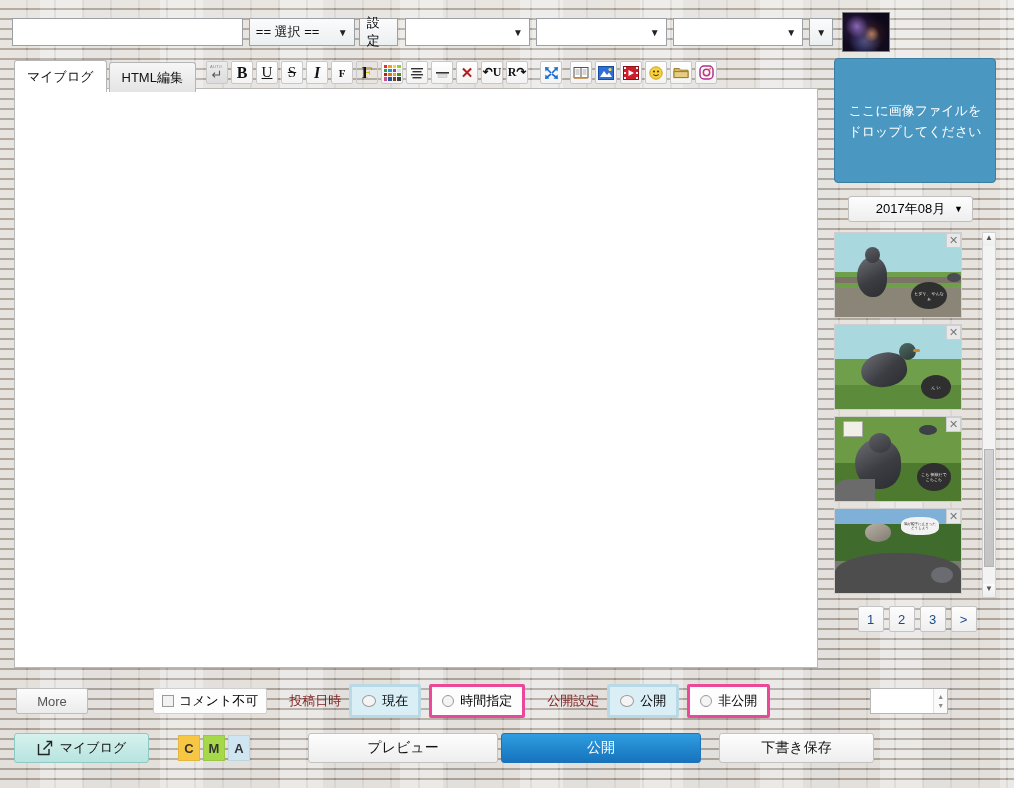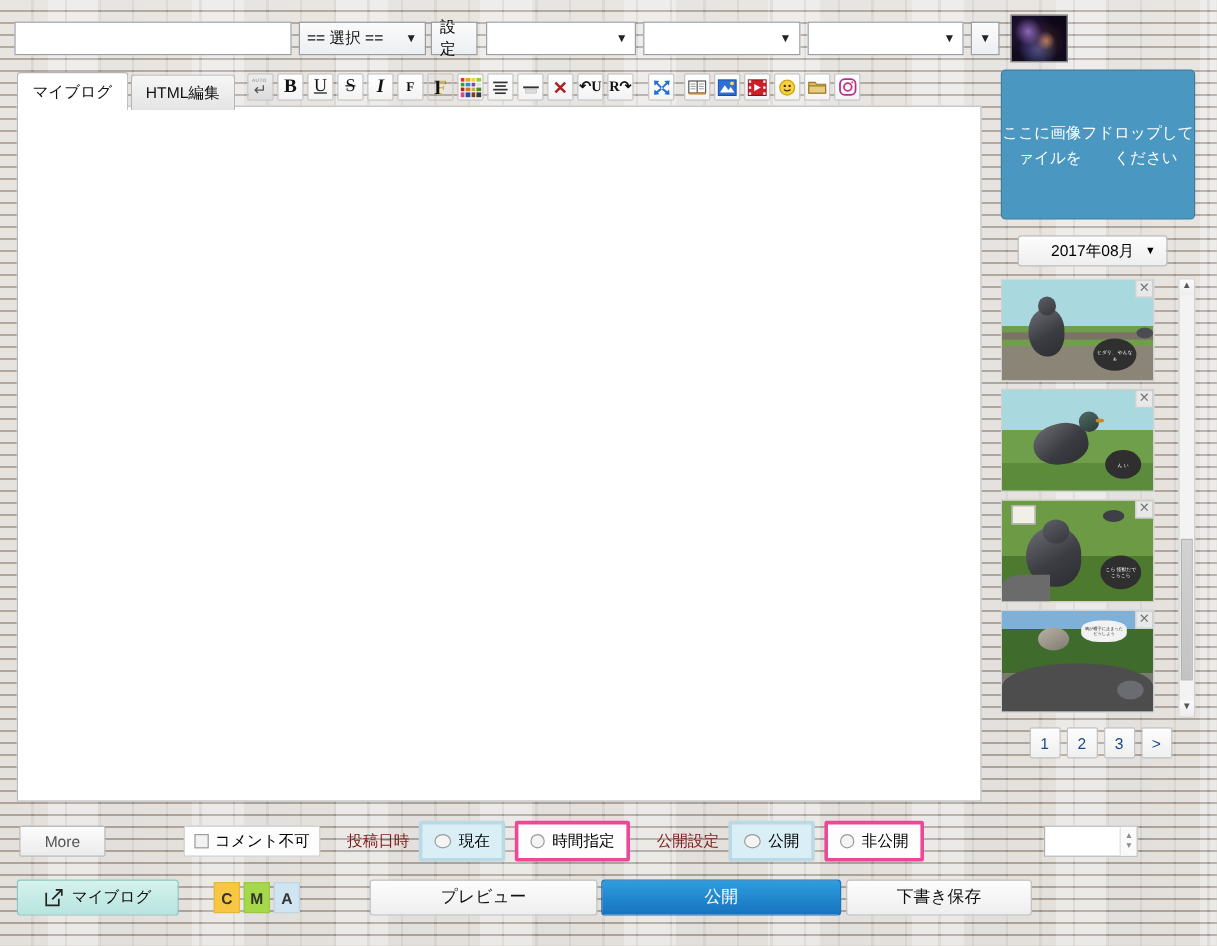--- a/index.html
+++ b/index.html
@@ -143,21 +143,21 @@
   .rightpanel {
     position: absolute; left: 834px; top: 58px;
     width: 166px; height: 610px;
   }
   .dropzone {
     width: 162px; height: 125px;
     background: #4a97c2;
     border: 1px solid #3c7da2;
     border-radius: 4px;
     color: #fff; font-size: 13px; line-height: 21px;
-    display: flex; flex-direction: row; align-items: center; justify-content: center;
+    display: flex; flex-direction: column; align-items: center; justify-content: center;
     text-align: center;
   }
   .rowsel {
     display: flex; align-items: center; gap: 4px;
     margin-top: 13px;
   }
   .btn-sm {
     height: 22px; font-size: 12px; padding: 0 6px;
     border: 1px solid #b9b9b9;
     background: linear-gradient(#fdfdfd,#efefef);
@@ -344,21 +344,21 @@
     background: linear-gradient(#fdfdfd,#eeeeee);
     color: #111;
   }
   .btn-publish {
     margin-left: 3px; width: 200px;
     border: 1px solid #1f72b8;
     background: linear-gradient(#2f9de0,#1673bd);
     color: #fff;
   }
   .btn-draft {
-    margin-left: 4px; width: 155px;
+    margin-left: 18px; width: 155px;
     border: 1px solid #c2c2c2;
     background: linear-gradient(#fdfdfd,#eeeeee);
     color: #111;
   }
 </style>
 </head>
 <body>
 
 <div class="topbar">
   <input class="title-input" value="" placeholder="" style="">

